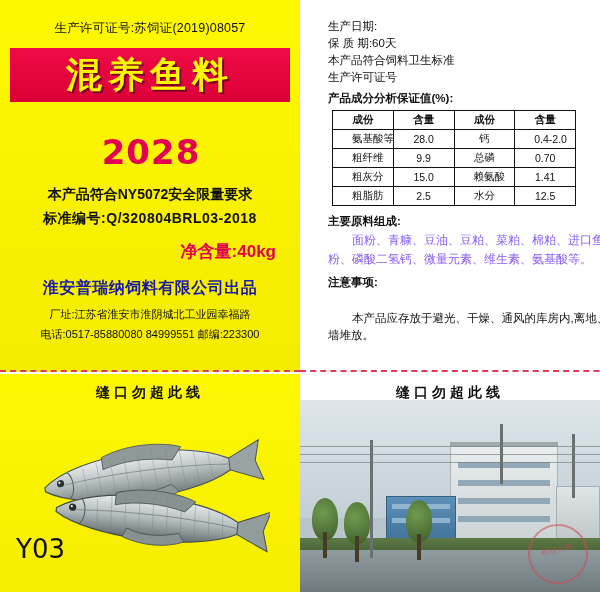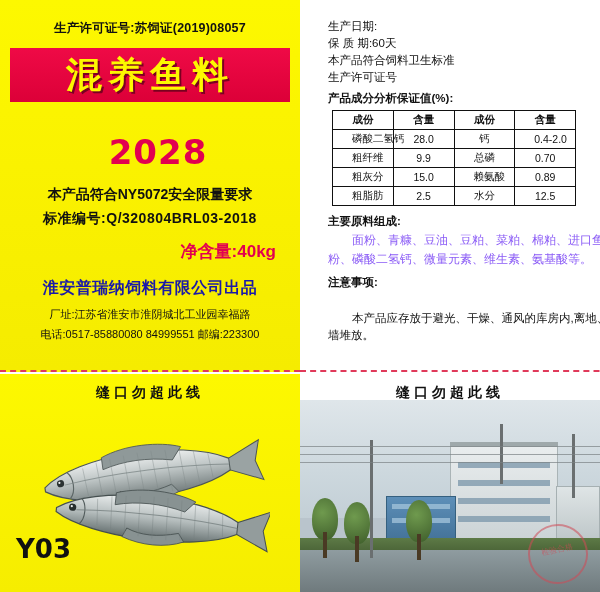--- a/index.html
+++ b/index.html
@@ -22,21 +22,21 @@
     width: 300px; height: 372px;
     background: #fbf400;
     background: linear-gradient(180deg,#fdf800 0%,#f9f000 60%,#f5ec00 100%);
     border-bottom: 2px dashed #e0395a;
   }
   .license {
     position: absolute;
     left: 0; top: 20px; width: 300px;
     text-align: center;
     font-size: 12.5px;
-    font-weight: bold;
+    font-weight: normal;
     color: #111;
     letter-spacing: 0.2px;
   }
   .brand-band {
     position: absolute;
     left: 10px; top: 48px;
     width: 280px; height: 54px;
     background: #e8003f;
     background: linear-gradient(180deg,#ef0a46 0%,#dc0038 100%);
   }
@@ -48,21 +48,21 @@
     font-family: "DejaVu Sans", sans-serif;
     font-size: 36px;
     font-weight: bold;
     color: #fdf800;
     letter-spacing: 6px;
     text-shadow: 2px 2px 0 #7a0020;
     border-radius: 24px;
   }
   .model-no {
     position: absolute;
-    left: 8px; top: 132px; width: 300px;
+    left: 1px; top: 132px; width: 300px;
     text-align: center;
     font-family: "DejaVu Sans", sans-serif;
     font-size: 34px;
     font-weight: bold;
     color: #e20050;
     letter-spacing: 1px;
   }
   .std-line1 {
     position: absolute;
     left: 0; top: 186px; width: 300px;
@@ -176,21 +176,21 @@
     position: absolute;
     left: 0; top: 10px; width: 100%;
     text-align: center;
     font-size: 14px; font-weight: bold; color: #111;
     letter-spacing: 4px;
   }
   .code-label {
     position: absolute;
     left: 16px; bottom: 28px;
     font-family: "DejaVu Sans", sans-serif;
-    font-size: 26px; font-weight: bold; color: #111;
+    font-size: 26px; font-weight: normal; color: #111;
   }
 
   
   .fish-wrap { position: absolute; left: 30px; top: 64px; width: 240px; height: 120px; }
 
   
   .photo {
     position: absolute;
     left: 300px; top: 400px;
     width: 300px; height: 192px;
@@ -269,36 +269,36 @@
 
     <table class="analysis">
       <tbody>
           <tr class="head">
         <td>成份</td>
         <td>含量</td>
         <td>成份</td>
         <td>含量</td>
       </tr>
       <tr>
-        <td>磷酸二氢钙</td>
+        <td>氨基酸等</td>
         <td>28.0</td>
         <td>钙</td>
         <td>0.4-2.0</td>
       </tr>
       <tr>
         <td>粗纤维</td>
         <td>9.9</td>
         <td>总磷</td>
         <td>0.70</td>
       </tr>
       <tr>
         <td>粗灰分</td>
         <td>15.0</td>
         <td>赖氨酸</td>
-        <td>0.89</td>
+        <td>1.41</td>
       </tr>
       <tr>
         <td>粗脂肪</td>
         <td>2.5</td>
         <td>水分</td>
         <td>12.5</td>
       </tr>
     </tbody>
       </table>
 

